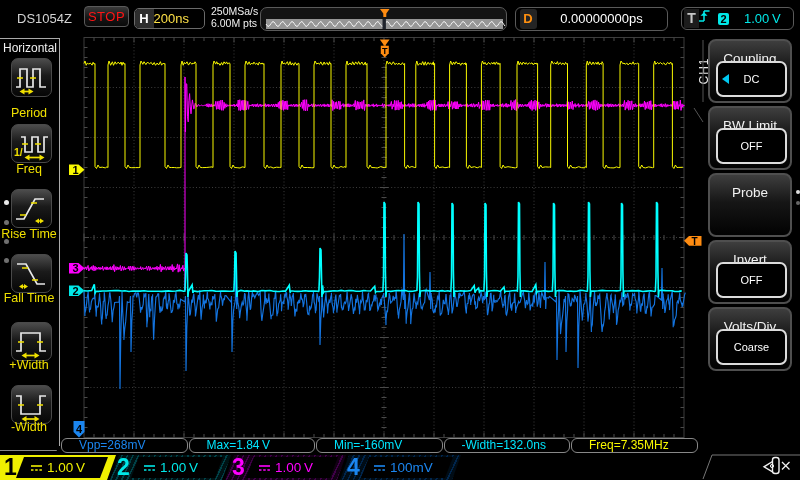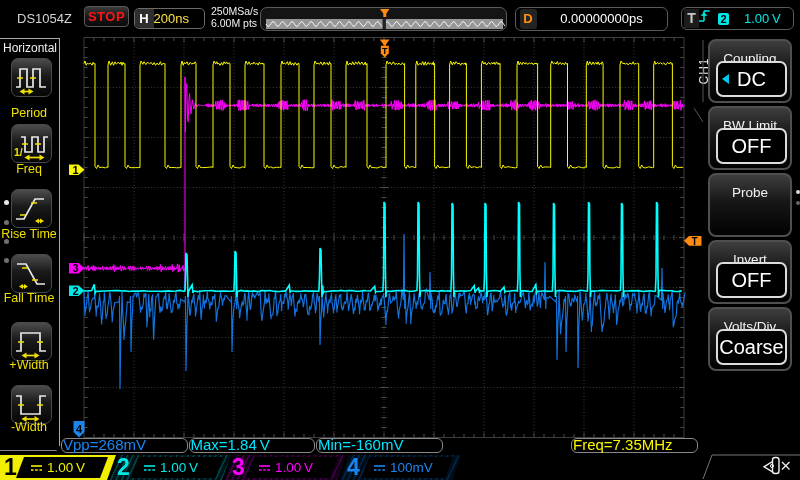--- a/index.html
+++ b/index.html
@@ -2,21 +2,21 @@
 <html><head><meta charset="utf-8"><style>
 *{margin:0;padding:0;box-sizing:border-box}
 html,body{width:800px;height:480px;background:#000;overflow:hidden;
 font-family:"Liberation Sans",sans-serif}
 #stage{position:relative;width:800px;height:480px;background:#000}
 
 #topbar{position:absolute;left:0;top:0;width:800px;height:36px;background:#000}
 #logo{position:absolute;left:17px;top:11px;font-size:13px;color:#d4d4d4}
 #stopbtn{position:absolute;left:84px;top:6px;width:45px;height:20.5px;border-radius:4px;
 border:1px solid #5a5a5a;background:linear-gradient(#3a3a3a,#161616 55%,#0a0a0a);
-color:#ff1515;font-weight:bold;font-size:13px;letter-spacing:0.5px;text-align:center;line-height:19px}
+color:#ff1515;font-weight:normal;font-size:13px;letter-spacing:0.5px;text-align:center;line-height:19px}
 #hbox{position:absolute;left:133.5px;top:7.5px;width:71.5px;height:21.5px;border-radius:5px;
 border:1px solid #6a6a6a;background:#000;overflow:hidden}
 #hletter{position:absolute;left:0;top:0;width:19px;height:19.5px;background:#2e2e2e;
 color:#fff;font-weight:bold;font-size:13px;text-align:center;line-height:19px;border-radius:4px 0 0 4px}
 #hval{position:absolute;left:19px;width:50px;color:#fde047;font-size:13px;text-align:left;line-height:19.5px}
 #rate{position:absolute;left:211px;top:6px;font-size:10.5px;line-height:11.5px;color:#f0f0f0}
 #posbox{position:absolute;left:260px;top:7px;width:247px;height:24px;border-radius:7px;
 border:1px solid #5a5a5a;background:#141414}
 #dbox{position:absolute;left:514.5px;top:7px;width:153px;height:23.5px;border-radius:6px;
 border:1px solid #5a5a5a;background:#000}
@@ -39,30 +39,30 @@
 .btn{position:absolute;left:11px;width:41px;height:39px;border-radius:7px;
 border:1px solid #4a4a4a;background:linear-gradient(#4c4c4c,#1a1a1a 45%,#060606)}
 .blabel{position:absolute;left:0;width:58px;text-align:center;font-size:12.5px;color:#f0e000}
 .dot{position:absolute;left:4px;width:5px;height:5px;border-radius:50%;background:#707070}
 
 #menu{position:absolute;left:703px;top:36px;width:97px;height:419px;background:#000}
 .mitem{position:absolute;left:5px;width:84px;height:64px;border-radius:8px;
 border:2px solid #4f4f4f;background:linear-gradient(#3e3e3e,#161616 45%,#020202)}
 .mlabel{margin-top:10px;text-align:center;font-size:13.5px;color:#f2f2f2}
 .mval{position:absolute;left:6px;top:20px;width:71px;height:36px;background:#000;
-border:2px solid #dcdcdc;border-radius:7px;color:#fff;font-size:20px;text-align:center;line-height:33px}
+border:2px solid #dcdcdc;border-radius:7px;color:#fff;font-size:11px;text-align:center;line-height:33px}
 .tri{position:absolute;left:4px;top:11px;width:0;height:0;border-top:5px solid transparent;
 border-bottom:5px solid transparent;border-right:7px solid #00c8f0}
 #ch1tab{position:absolute;left:-13px;top:28px;font-size:12px;color:#e8e8e8;
 transform:rotate(-90deg);letter-spacing:1px}
 .rdot{position:absolute;left:93px;width:4px;height:4px;border-radius:50%;background:#666}
 
 #measbar{position:absolute;left:0;top:438px;width:800px;height:15px}
 .mbox{position:absolute;top:0;width:126.5px;height:14.5px;border:1px solid #888;
-border-radius:6px;background:#000;font-size:15px;line-height:12.5px;padding-left:1px}
+border-radius:6px;background:#000;font-size:12px;line-height:12.5px;padding-left:17px}
 
 #chanbar{position:absolute;left:0;top:455px;width:800px;height:25px;background:#000}
 .chblk{position:absolute;left:0;top:0;width:465px;height:25px}
 .hatch2{background:repeating-linear-gradient(115deg,#004147 0 1.5px,#001214 1.5px 5px)}
 .hatch3{background:repeating-linear-gradient(115deg,#3f0047 0 1.5px,#120014 1.5px 5px)}
 .hatch4{background:repeating-linear-gradient(115deg,#00254c 0 1.5px,#000c16 1.5px 5px)}
 .chibox{position:absolute;top:0;width:465px;height:25px;background:#000}
 .chnum{position:absolute;top:0;font-size:23px;font-weight:bold;line-height:25px}
 .chval{position:absolute;top:0;height:25px;font-size:13.5px;line-height:25px;display:flex;align-items:center}
 </style></head>
@@ -225,20 +225,21 @@
 <path d="M772.5 461.5L764 466.8l8.5 5"></path>
 <circle cx="772" cy="466" r="1.6" stroke-width="1"></circle>
 <path d="M782 462l7.5 7.5M789.5 462l-7.5 7.5" stroke-width="1.3"></path>
 </g>
 </svg>
 
 <div id="measbar">
 <div class="mbox" style="left:61px;color:#1b86f0">Vpp=268mV</div>
 <div class="mbox" style="left:188.5px;color:#00e5ff">Max=1.84 V</div>
 <div class="mbox" style="left:316px;color:#00e5ff">Min=-160mV</div>
+<div class="mbox" style="left:443.5px;color:#00e5ff">-Width=132.0ns</div>
 <div class="mbox" style="left:571px;color:#f8f800">Freq=7.35MHz</div>
 </div>
 
 <div id="chanbar">
 <div class="chblk" style="clip-path:polygon(0 0,116px 0,107px 25px,0 25px);background:#f0f000"></div>
 <div class="chblk hatch2" style="clip-path:polygon(119px 0,231px 0,222px 25px,110px 25px)"></div>
 <div class="chblk hatch3" style="clip-path:polygon(234px 0,346px 0,337px 25px,225px 25px)"></div>
 <div class="chblk hatch4" style="clip-path:polygon(349px 0,461px 0,452px 25px,340px 25px)"></div>
 <div class="chibox" style="clip-path:polygon(24px 2px,108px 2px,100px 23px,16px 23px);left:0"></div>
 <div class="chibox" style="clip-path:polygon(139px 2px,223px 2px,215px 23px,131px 23px);left:0"></div>

